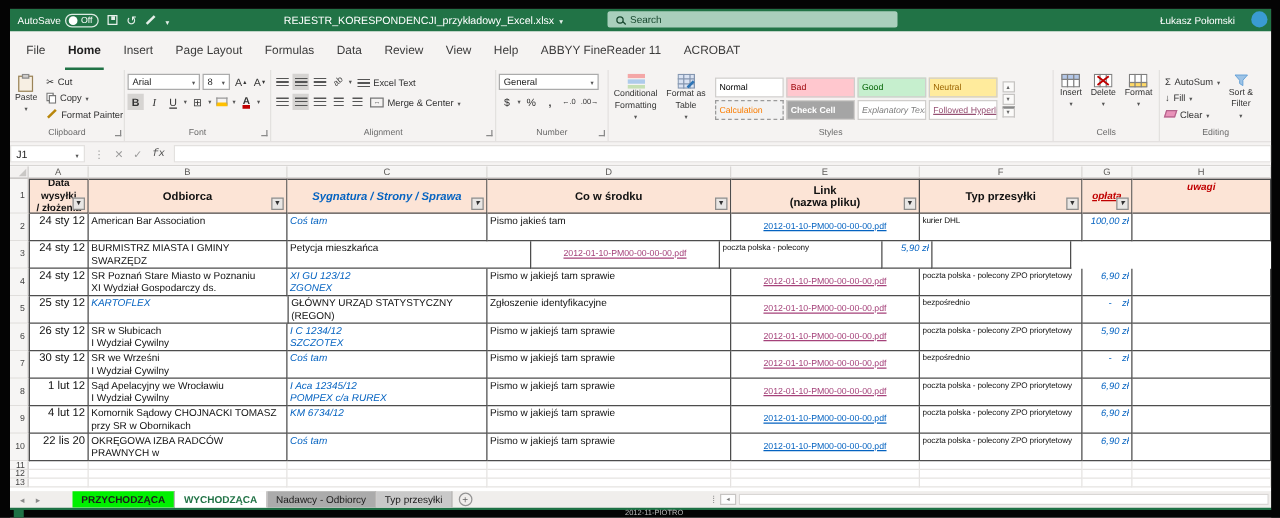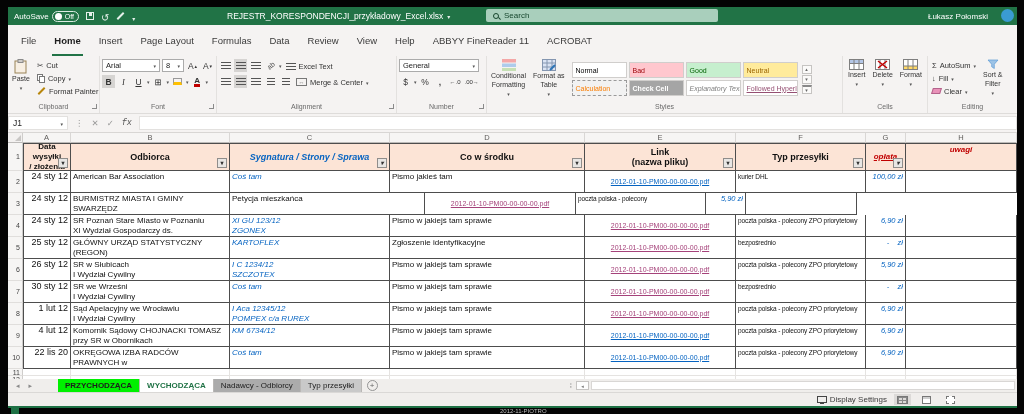--- a/index.html
+++ b/index.html
@@ -540,25 +540,25 @@
         <div class="c wE linkcell">
           <span class="link visited">2012-01-10-PM00-00-00-00.pdf</span>
         </div>
         <div class="c wF typ">poczta polska - polecony ZPO priorytetowy</div>
         <div class="c wG fee">6,90 zł</div>
         <div class="c wH"></div>
       </div>
       <div class="grow">
         <div class="rownum">5</div>
         <div class="c first cell-date wA">25 sty 12</div>
-        <div class="c wB">
-          <div>GŁÓWNY URZĄD STATYSTYCZNY (REGON)</div>
-        </div>
         <div class="c wC case">
           <div>KARTOFLEX</div>
+        </div>
+        <div class="c wB">
+          <div>GŁÓWNY URZĄD STATYSTYCZNY (REGON)</div>
         </div>
         <div class="c wD">Zgłoszenie identyfikacyjne</div>
         <div class="c wE linkcell">
           <span class="link visited">2012-01-10-PM00-00-00-00.pdf</span>
         </div>
         <div class="c wF typ">bezpośrednio</div>
         <div class="c wG fee">-    zł</div>
         <div class="c wH"></div>
       </div>
       <div class="grow">
@@ -700,35 +700,20 @@
         <div class="stab gray2">Typ przesyłki</div>
       </div>
     <div class="addsheet">
         <span>+</span>
       </div>
     <div class="vdots">⁞</div>
     <div class="hscrollarrow"></div>
     <div class="hscrolltrack"></div>
   </div>
 
-  <div class="statusbar">
-    <div class="dispset">
-      <span class="mon"></span>
-      <span>Display Settings</span>
-    </div>
-    <div class="viewbtn active">
-        <span class="vb1"></span>
-      </div>
-    <div class="viewbtn">
-        <span class="vb2"></span>
-      </div>
-    <div class="viewbtn">
-        <span class="vb3"></span>
-      </div>
-  </div>
 </div>
 
 <div class="tb-top"></div>
 <div class="tb-left"></div>
 <div class="tb-right"></div>
 <div class="tb-bottom"></div>
 <div class="tb-xlicon"></div>
 <div class="tb-text">2012-11-PIOTRO</div>
 
 </body></html>

